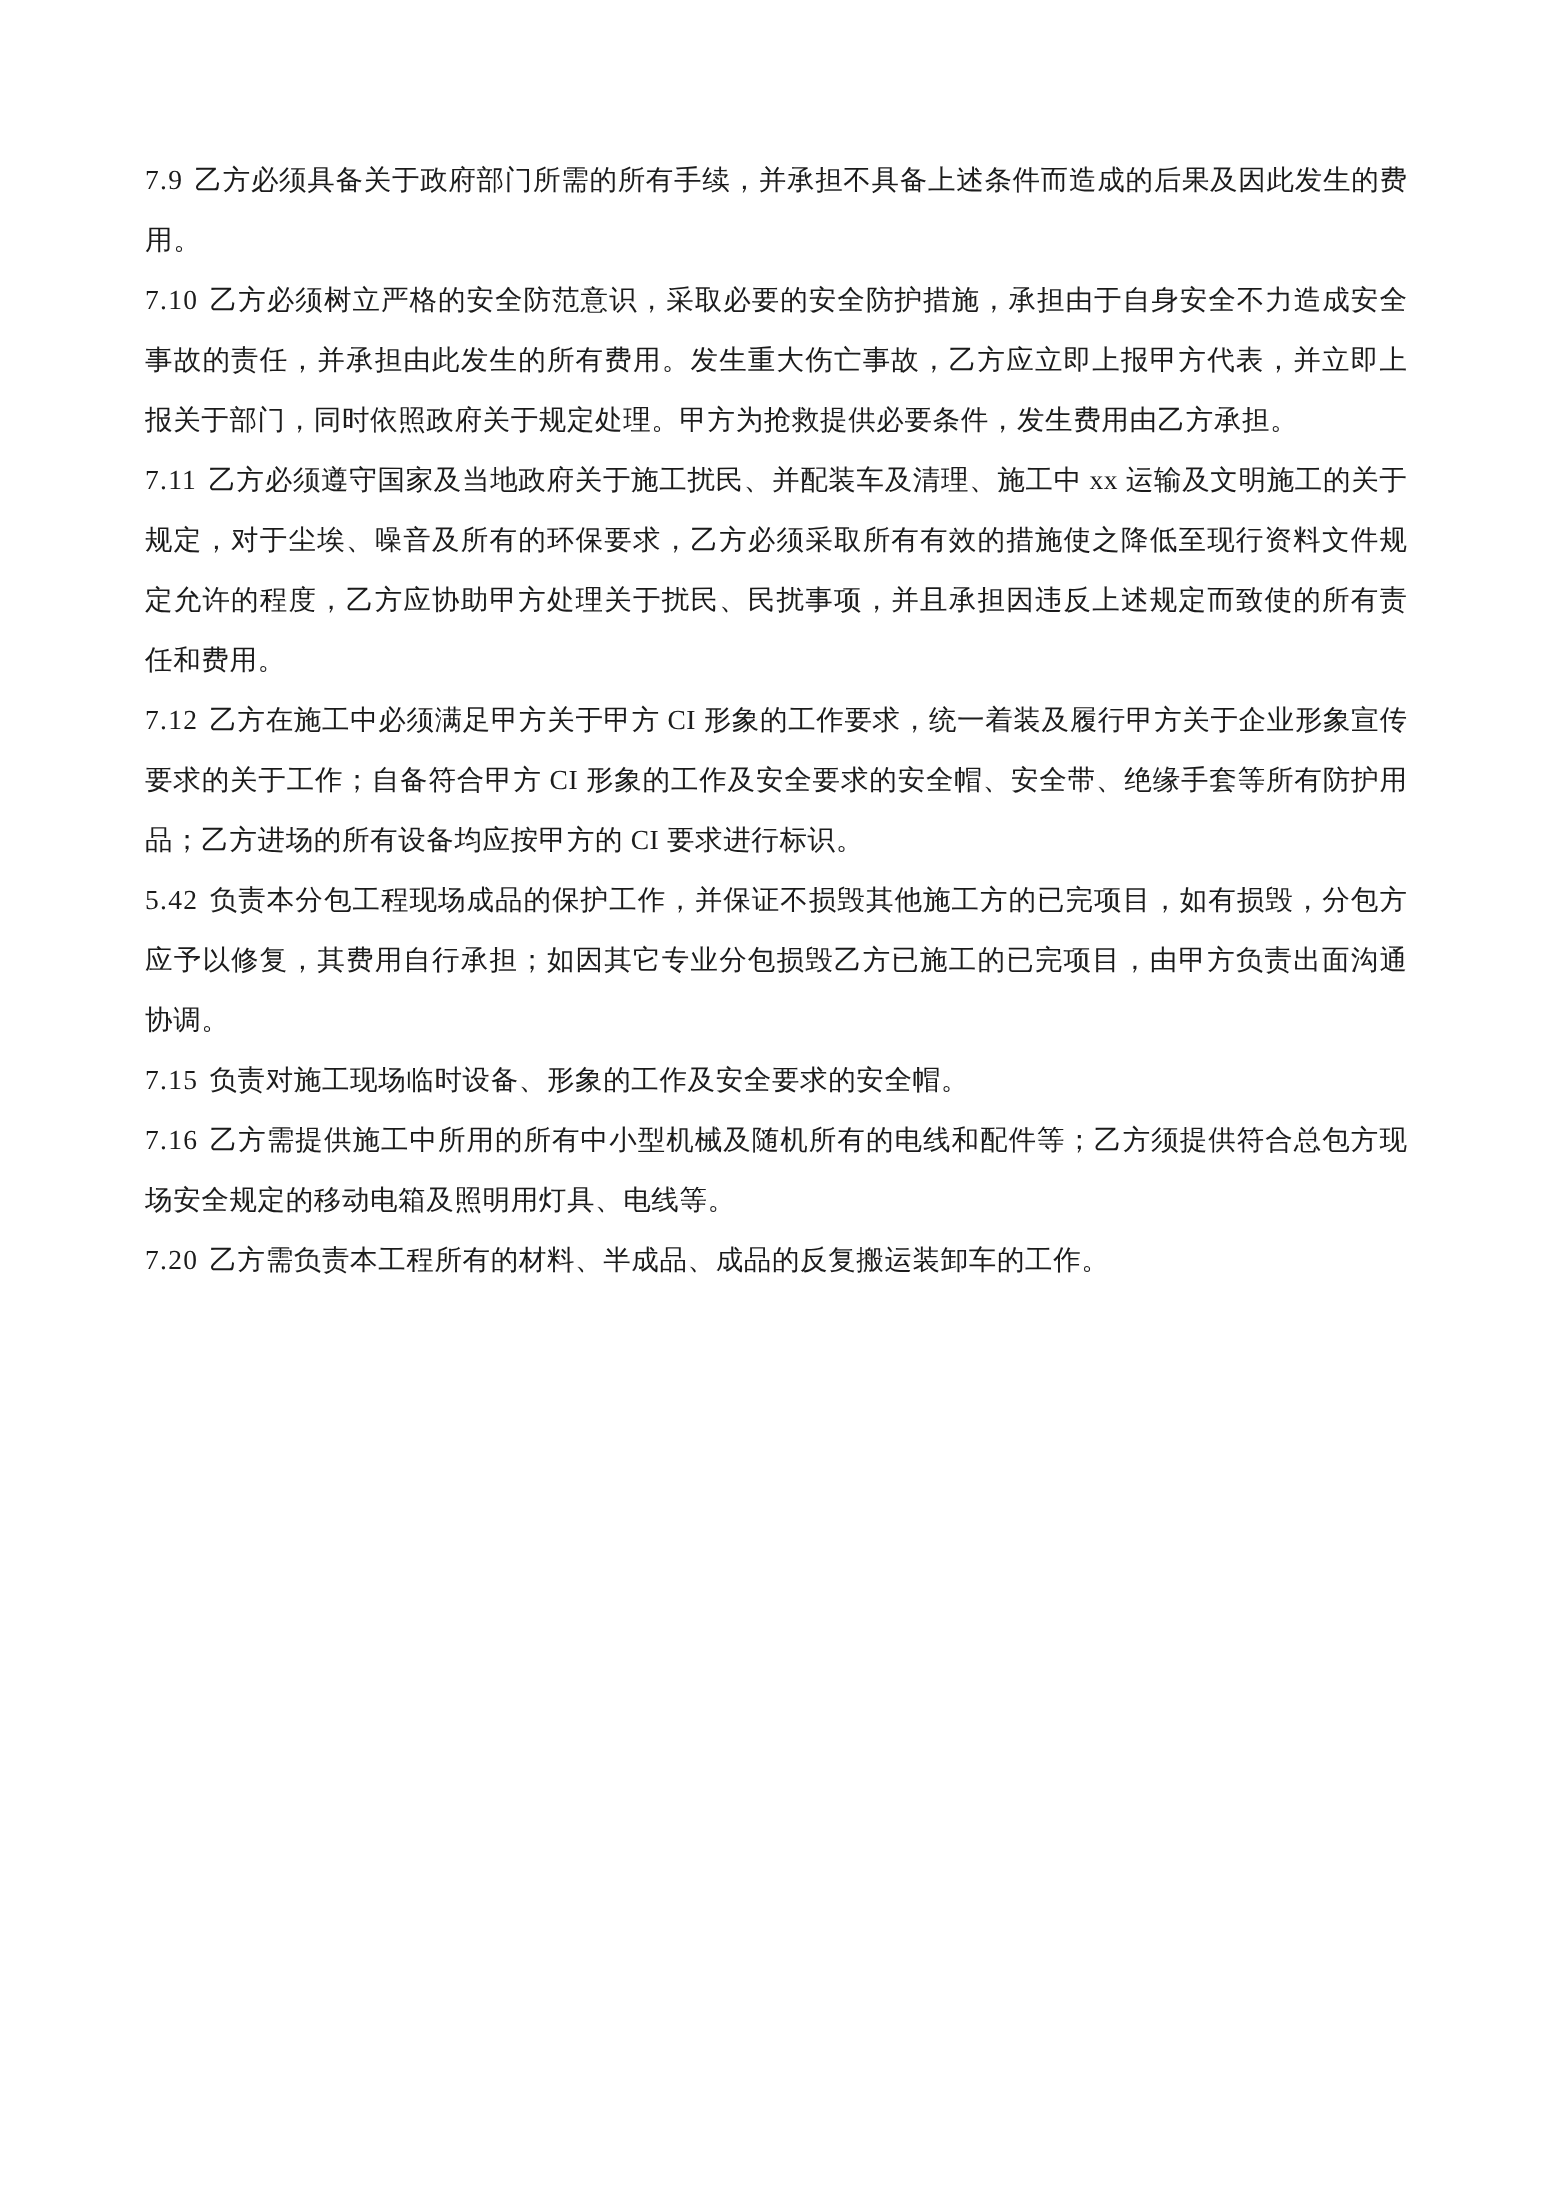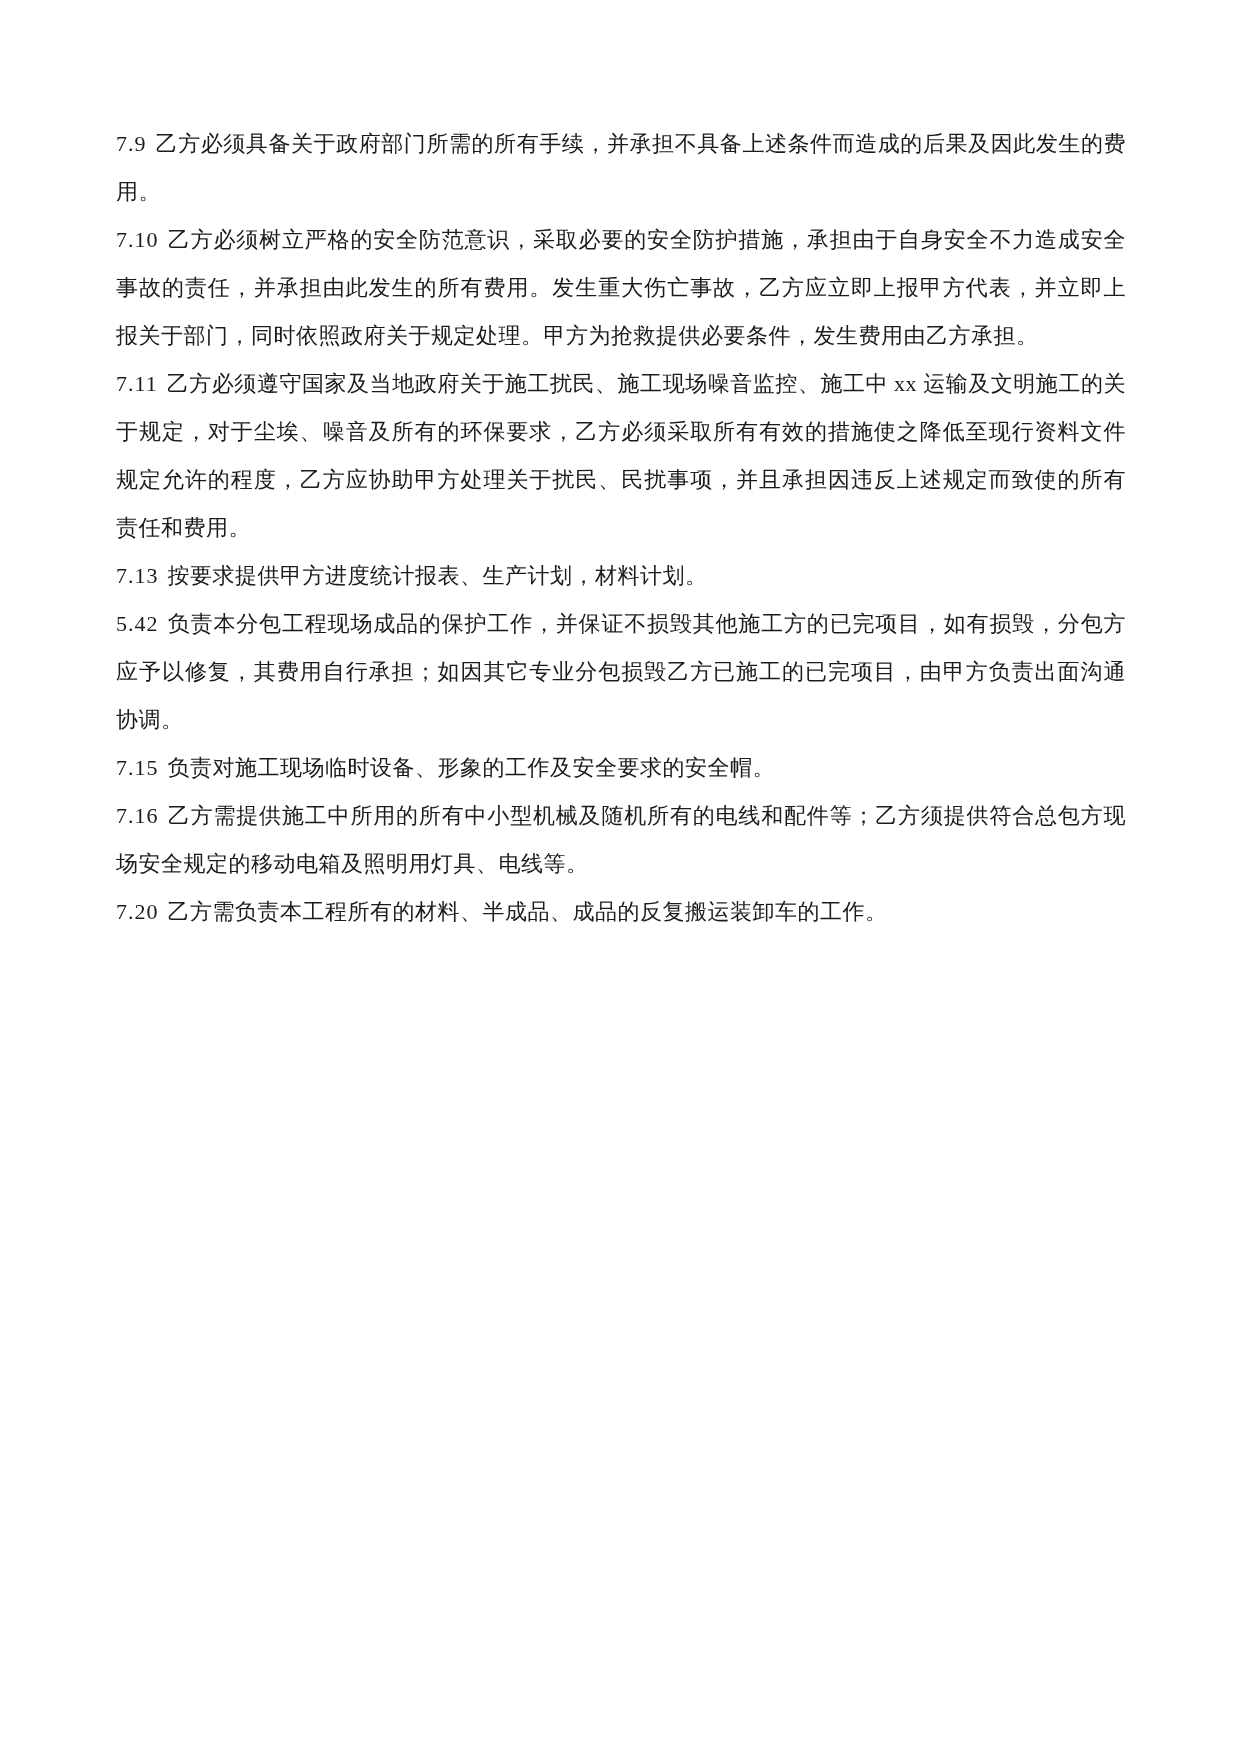--- a/index.html
+++ b/index.html
@@ -47,27 +47,27 @@
 
     <p class="clause">
       <span class="clause-number">7.9</span><span>乙方必须具备关于政府部门所需的所有手续，并承担不具备上述条件而造成的后果及因此发生的费用。</span>
     </p>
 
     <p class="clause">
       <span class="clause-number">7.10</span><span>乙方必须树立严格的安全防范意识，采取必要的安全防护措施，承担由于自身安全不力造成安全事故的责任，并承担由此发生的所有费用。发生重大伤亡事故，乙方应立即上报甲方代表，并立即上报关于部门，同时依照政府关于规定处理。甲方为抢救提供必要条件，发生费用由乙方承担。</span>
     </p>
 
     <p class="clause">
-      <span class="clause-number">7.11</span><span>乙方必须遵守国家及当地政府关于施工扰民、施工现场噪音监控、施工中 xx 运输及文明施工的关于规定，对于尘埃、噪音及所有的环保要求，乙方必须采取所有有效的措施使之降低至现行资料文件规定允许的程度，乙方应协助甲方处理关于扰民、民扰事项，并且承担因违反上述规定而致使的所有责任和费用。</span>
+      <span class="clause-number">7.11</span><span>乙方必须遵守国家及当地政府关于施工扰民、并配装车及清理、施工中 xx 运输及文明施工的关于规定，对于尘埃、噪音及所有的环保要求，乙方必须采取所有有效的措施使之降低至现行资料文件规定允许的程度，乙方应协助甲方处理关于扰民、民扰事项，并且承担因违反上述规定而致使的所有责任和费用。</span>
     </p>
 
+    <p class="clause">
+      <span class="clause-number">7.12</span><span>乙方在施工中必须满足甲方关于甲方 CI 形象的工作要求，统一着装及履行甲方关于企业形象宣传要求的关于工作；自备符合甲方 CI 形象的工作及安全要求的安全帽、安全带、绝缘手套等所有防护用品；乙方进场的所有设备均应按甲方的 CI 要求进行标识。</span>
+    </p>
 
-    <p class="clause">
-      <span class="clause-number">7.13</span><span>按要求提供甲方进度统计报表、生产计划，材料计划。</span>
-    </p>
 
     <p class="clause">
       <span class="clause-number">5.42</span><span>负责本分包工程现场成品的保护工作，并保证不损毁其他施工方的已完项目，如有损毁，分包方应予以修复，其费用自行承担；如因其它专业分包损毁乙方已施工的已完项目，由甲方负责出面沟通协调。</span>
     </p>
 
     <p class="clause">
       <span class="clause-number">7.15</span><span>负责对施工现场临时设备、形象的工作及安全要求的安全帽。</span>
     </p>
 
     <p class="clause">

